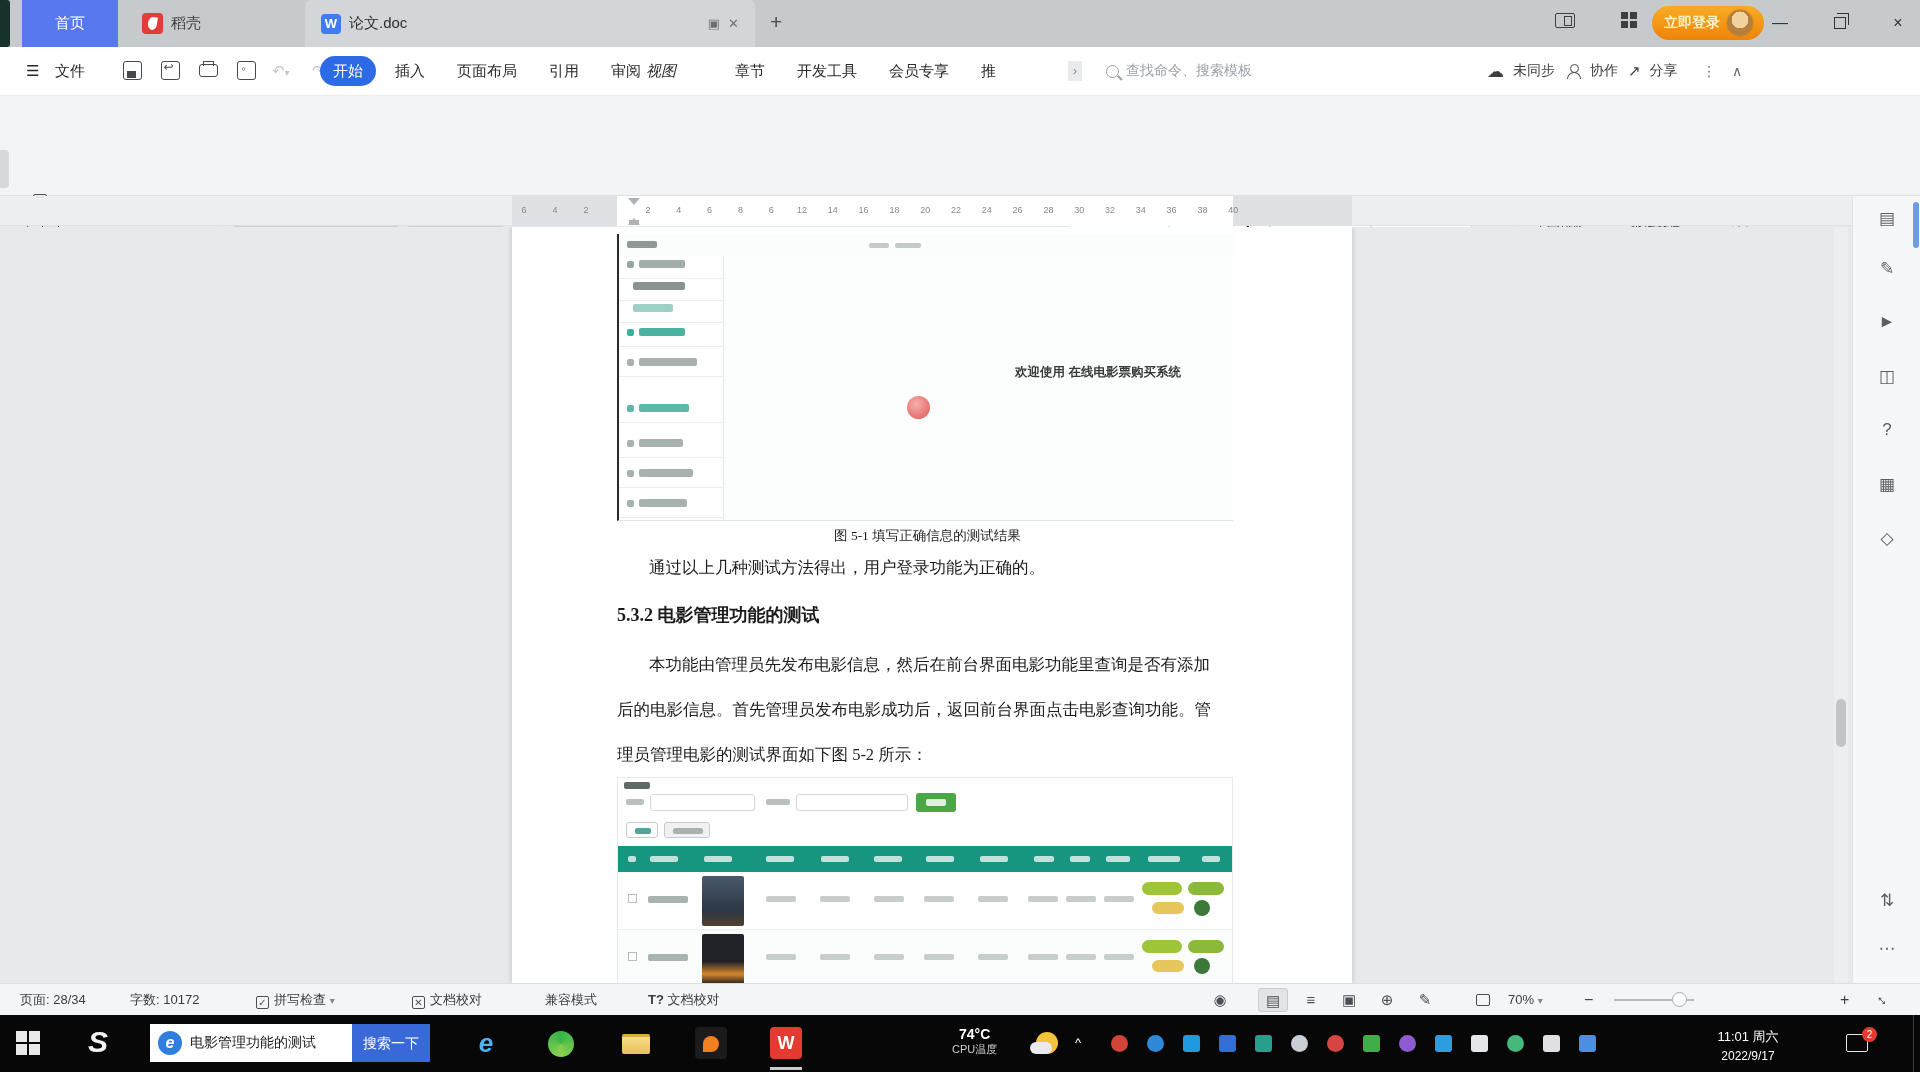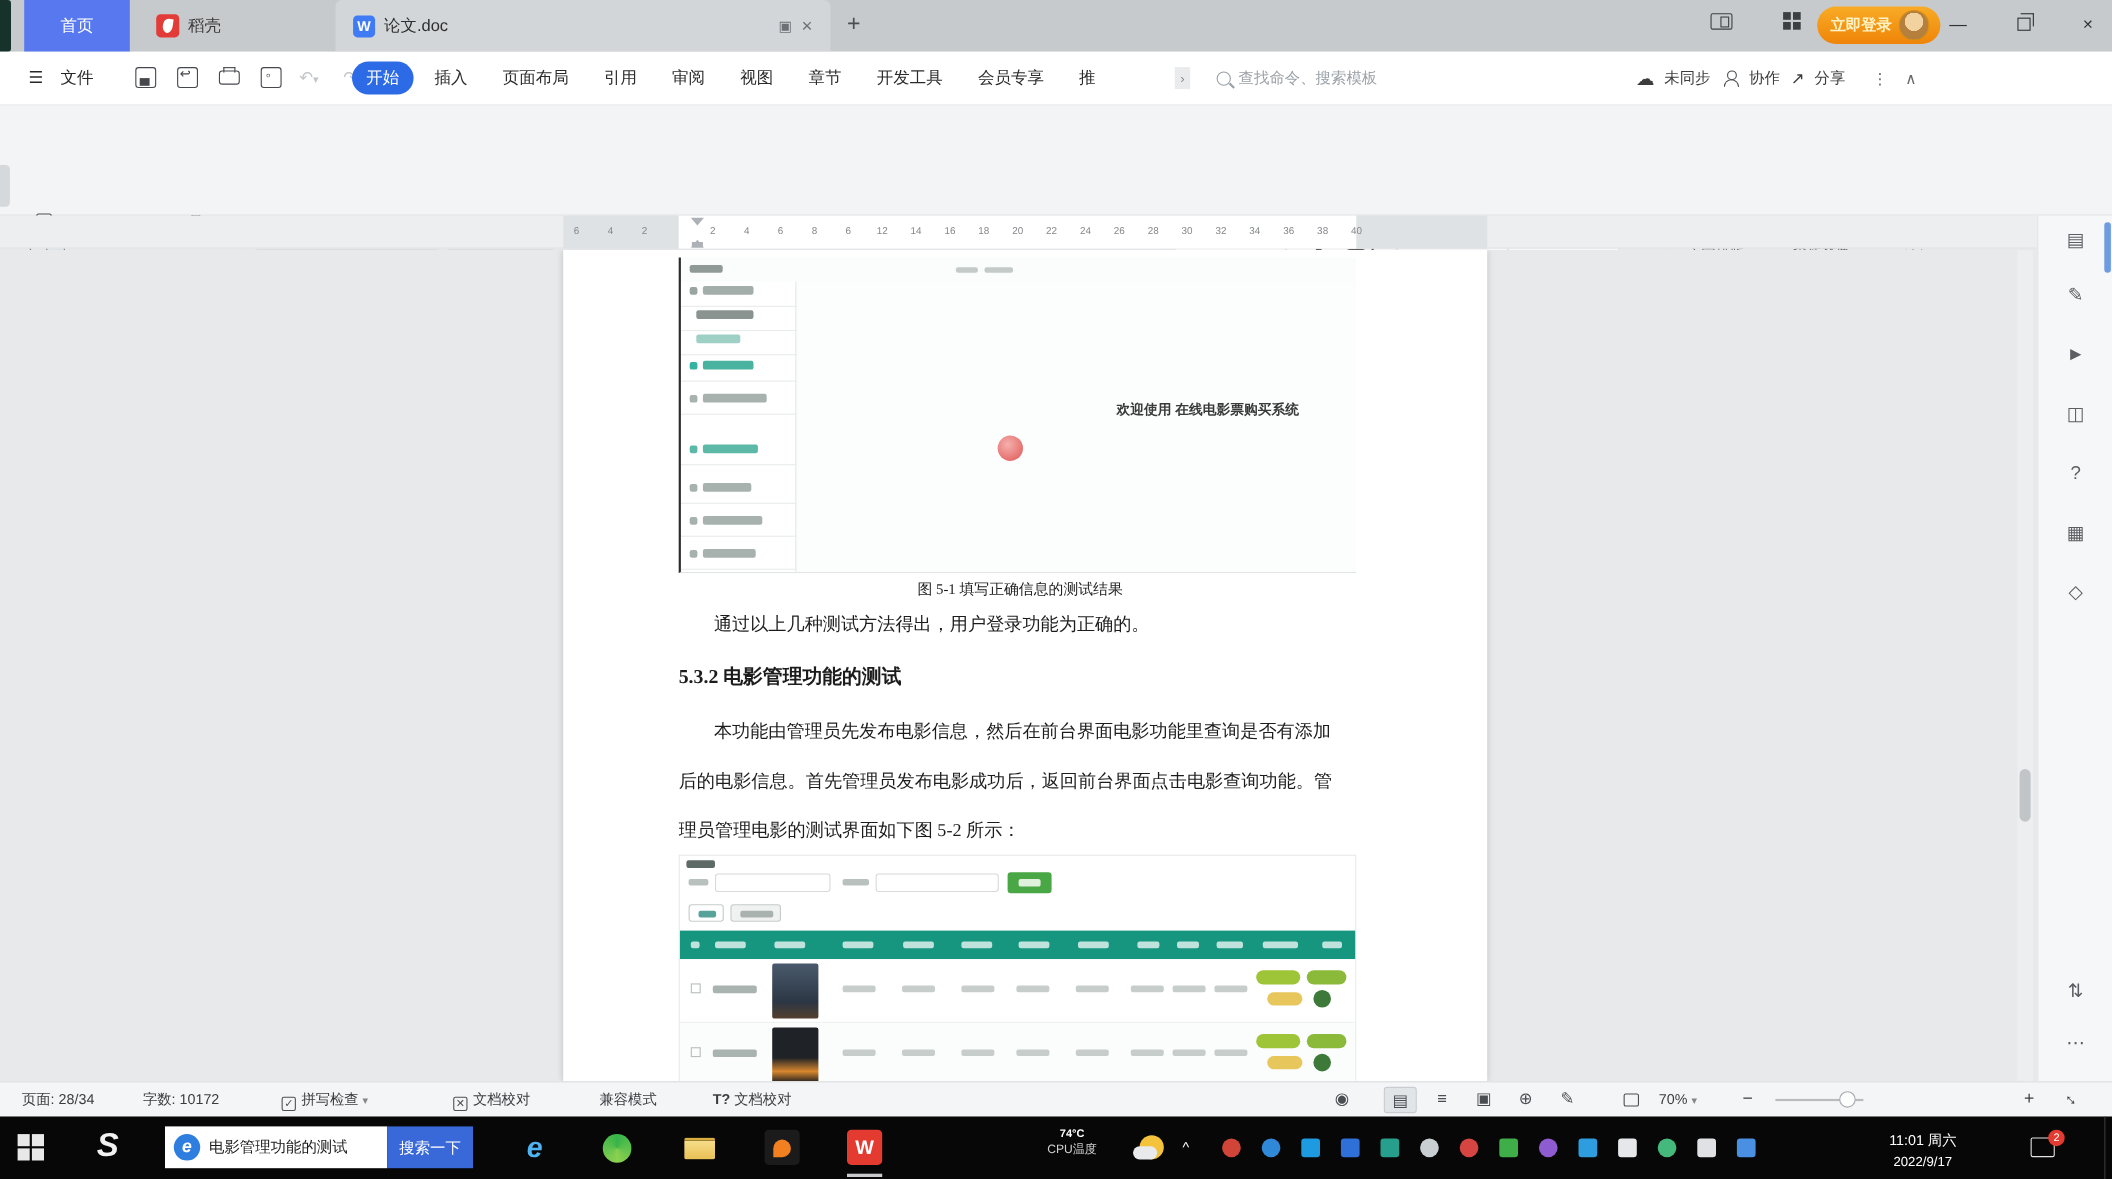--- a/index.html
+++ b/index.html
@@ -151,21 +151,21 @@
   .winlogo { left:16px; top:16px; width:24px; height:24px;
      background:linear-gradient(#e8e8e8,#e8e8e8) 0 0/11px 11px no-repeat, linear-gradient(#e8e8e8,#e8e8e8) 13px 0/11px 11px no-repeat,
      linear-gradient(#e8e8e8,#e8e8e8) 0 13px/11px 11px no-repeat, linear-gradient(#e8e8e8,#e8e8e8) 13px 13px/11px 11px no-repeat; }
   .slogo { left:88px; top:10px; color:#f2f2f2; font-size:30px; font-weight:bold; font-style:italic; }
   .searchbox { position:absolute; left:150px; top:9px; width:202px; height:38px; background:#fff; display:flex; align-items:center; gap:8px; padding:0 8px; }
   .eball { width:24px; height:24px; border-radius:50%; background:#2e7ee0; color:#fff; font-size:16px; font-style:italic; font-weight:bold; text-align:center; line-height:24px; }
   .searchtxt { font-size:14px; color:#1a1a1a; white-space:nowrap; }
   .searchbtn { position:absolute; left:352px; top:9px; width:78px; height:38px; background:#3968d8; color:#fff; font-size:14px; text-align:center; line-height:38px; }
   .appic { position:absolute; top:12px; width:32px; height:32px; border-radius:4px; text-align:center; line-height:32px; font-size:22px; }
   .underline { position:absolute; top:52px; width:32px; height:3px; background:#c8cacd; }
-  .temp1 { font-size:10px; color:#fff; font-weight:bold; }
+  .temp1 { font-size:14px; color:#fff; font-weight:bold; }
   .temp2 { font-size:11px; color:#cfcfcf; }
   .sun { position:absolute; left:1036px; top:17px; width:22px; height:22px; border-radius:50%; background:#f5c23c; }
   .sun:after{ content:""; position:absolute; left:-6px; top:10px; width:22px; height:12px; border-radius:7px; background:#e8eaec; }
   .tray-ic { position:absolute; top:20px; width:17px; height:17px; }
   .clock { position:absolute; left:1700px; top:13px; width:96px; text-align:center; color:#fff; }
   .clock .l1 { font-size:13px; }
   .clock .l2 { font-size:12px; margin-top:3px;text-align:center; }
   .notif { position:absolute; left:1846px; top:19px; width:22px; height:18px; border:1.6px solid #e4e4e4; border-radius:2px; }
   .badge { position:absolute; left:1862px; top:12px; min-width:15px; height:15px; border-radius:8px; background:#e33b30; color:#fff; font-size:10px; text-align:center; line-height:15px; padding:0 2px; }
   .showdesk { position:absolute; left:1913px; top:0; width:7px; height:57px; border-left:1px solid #3a3a3a; }
@@ -220,21 +220,21 @@
       </div>
     <div class="item gray" style="left:272px">↶<span style="font-size:10px">▾</span></div>
     <div class="item gray" style="left:312px">↷</div>
     <div class="item" style="left:348px;color:#66696d">∨</div>
     <div id="menu-tabs">
         <div class="menu-tab active" style="left: 320px;">开始</div>
         <div class="menu-tab" style="left: 382px;">插入</div>
         <div class="menu-tab" style="left: 444px;">页面布局</div>
         <div class="menu-tab" style="left: 536px;">引用</div>
         <div class="menu-tab" style="left: 598px;">审阅</div>
-        <div class="menu-tab" style="left: 660px;">视图</div>
+        <div class="menu-tab" style="left: 633px; font-style: italic;">视图</div>
         <div class="menu-tab" style="left: 722px;">章节</div>
         <div class="menu-tab" style="left: 784px;">开发工具</div>
         <div class="menu-tab" style="left: 876px;">会员专享</div>
         <div class="menu-tab" style="left: 968px;">推</div>
       </div>
     <div class="more-sq">›</div>
     <div class="cmd-search">
       <span class="mag"></span>
       <span>查找命令、搜索模板</span>
     </div>

